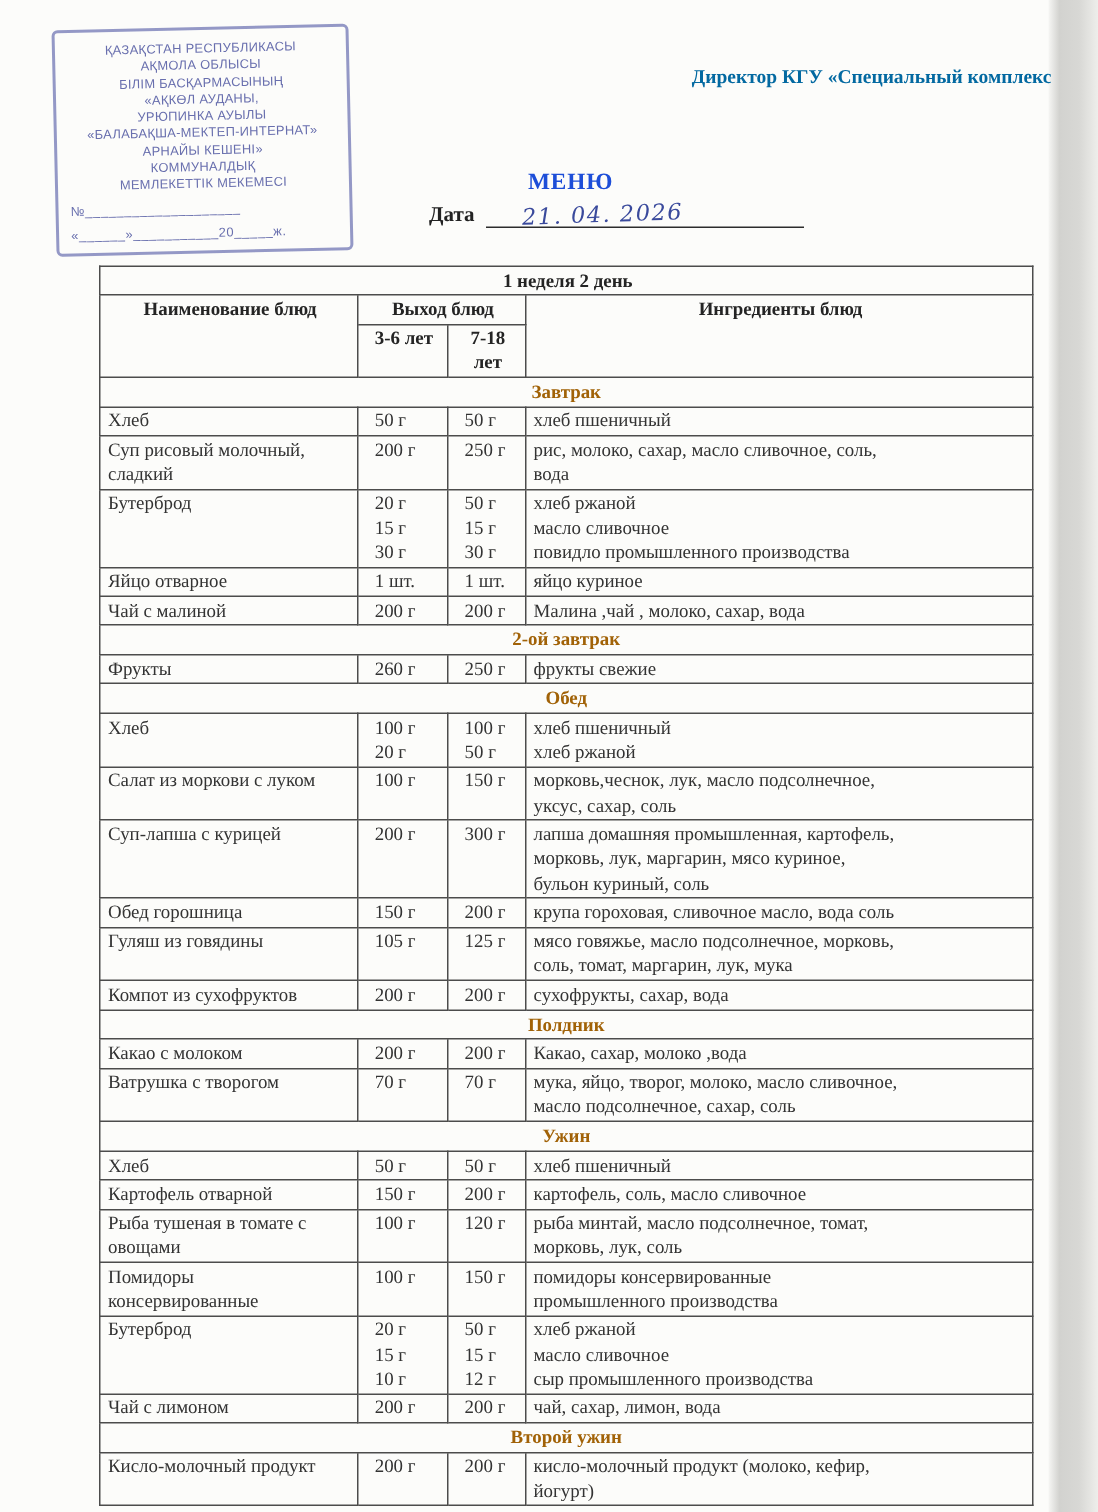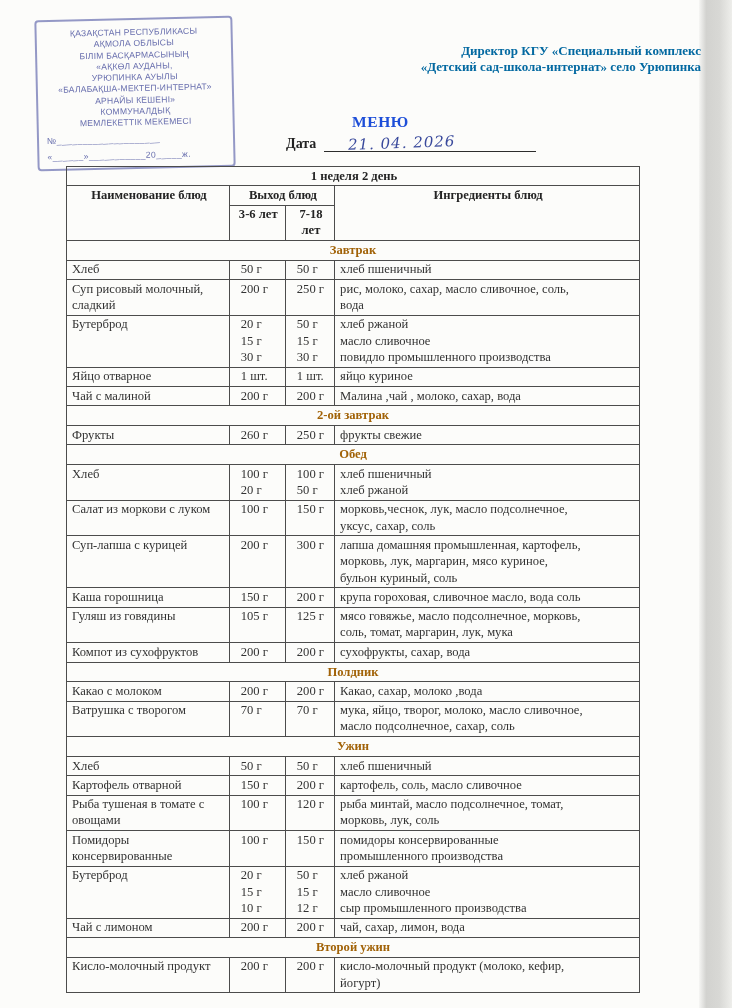--- a/index.html
+++ b/index.html
@@ -59,22 +59,22 @@
     border-bottom:1.4px solid #2c2c2c; margin-left:8px;
   }
   .hand-date {
     position:absolute; left:24px; bottom:-1px;
     font-family:"DejaVu Serif", serif; font-style:italic;
     font-size:15px; color:#3a4a9c; letter-spacing:1px;
     transform:rotate(-2deg); white-space:nowrap; font-weight:normal;
   }
   
   table.menu {
-    position:absolute; left:66px; top:166px;
-    width:574px; border-collapse:collapse;
+    position:absolute; left:66px; top:177px;
+    width:623px; border-collapse:collapse;
     border:1.6px solid #3d3d3d;
     font-size:12.6px; line-height:16.3px; color:#333;
   }
   table.menu td, table.menu th {
     border:1px solid #4c4c4c;
     vertical-align:top; text-align:left;
     padding:.5px 3px 1.5px 5px;
     font-weight:normal; white-space:pre-line;
   }
   table.menu .hdr  { font-weight:bold; text-align:center; color:#242424; }
@@ -97,21 +97,20 @@
       <div>АРНАЙЫ КЕШЕНІ»</div>
       <div>КОММУНАЛДЫҚ</div>
       <div>МЕМЛЕКЕТТІК МЕКЕМЕСІ</div>
     </div>
   <div class="num-line">№____________________</div>
   <div class="stamp-date-line">«______»___________20_____ж.</div>
 </div>
 
 <div class="approver">
   <div>Директор КГУ «Специальный комплекс</div>
-  <div>«Детский сад-школа-интернат» село Урюпинка</div>
 </div>
 
 <div class="menu-title">МЕНЮ</div>
 
 <div class="date-line">
   <span>Дата</span><span class="date-underline"><span class="hand-date">21. 04. 2026</span></span>
 </div>
 
 <table class="menu">
   <colgroup>
@@ -204,21 +203,21 @@
       </tr>
       <tr>
         <td>Суп-лапша с курицей</td>
         <td class="c-out">200 г</td>
         <td class="c-out">300 г</td>
         <td>лапша домашняя промышленная, картофель,
 морковь, лук, маргарин, мясо куриное,
 бульон куриный, соль</td>
       </tr>
       <tr>
-        <td>Каша горошница</td>
+        <td>Обед горошница</td>
         <td class="c-out">150 г</td>
         <td class="c-out">200 г</td>
         <td>крупа гороховая, сливочное масло, вода соль</td>
       </tr>
       <tr>
         <td>Гуляш из говядины</td>
         <td class="c-out">105 г</td>
         <td class="c-out">125 г</td>
         <td>мясо говяжье, масло подсолнечное, морковь,
 соль, томат, маргарин, лук, мука</td>

